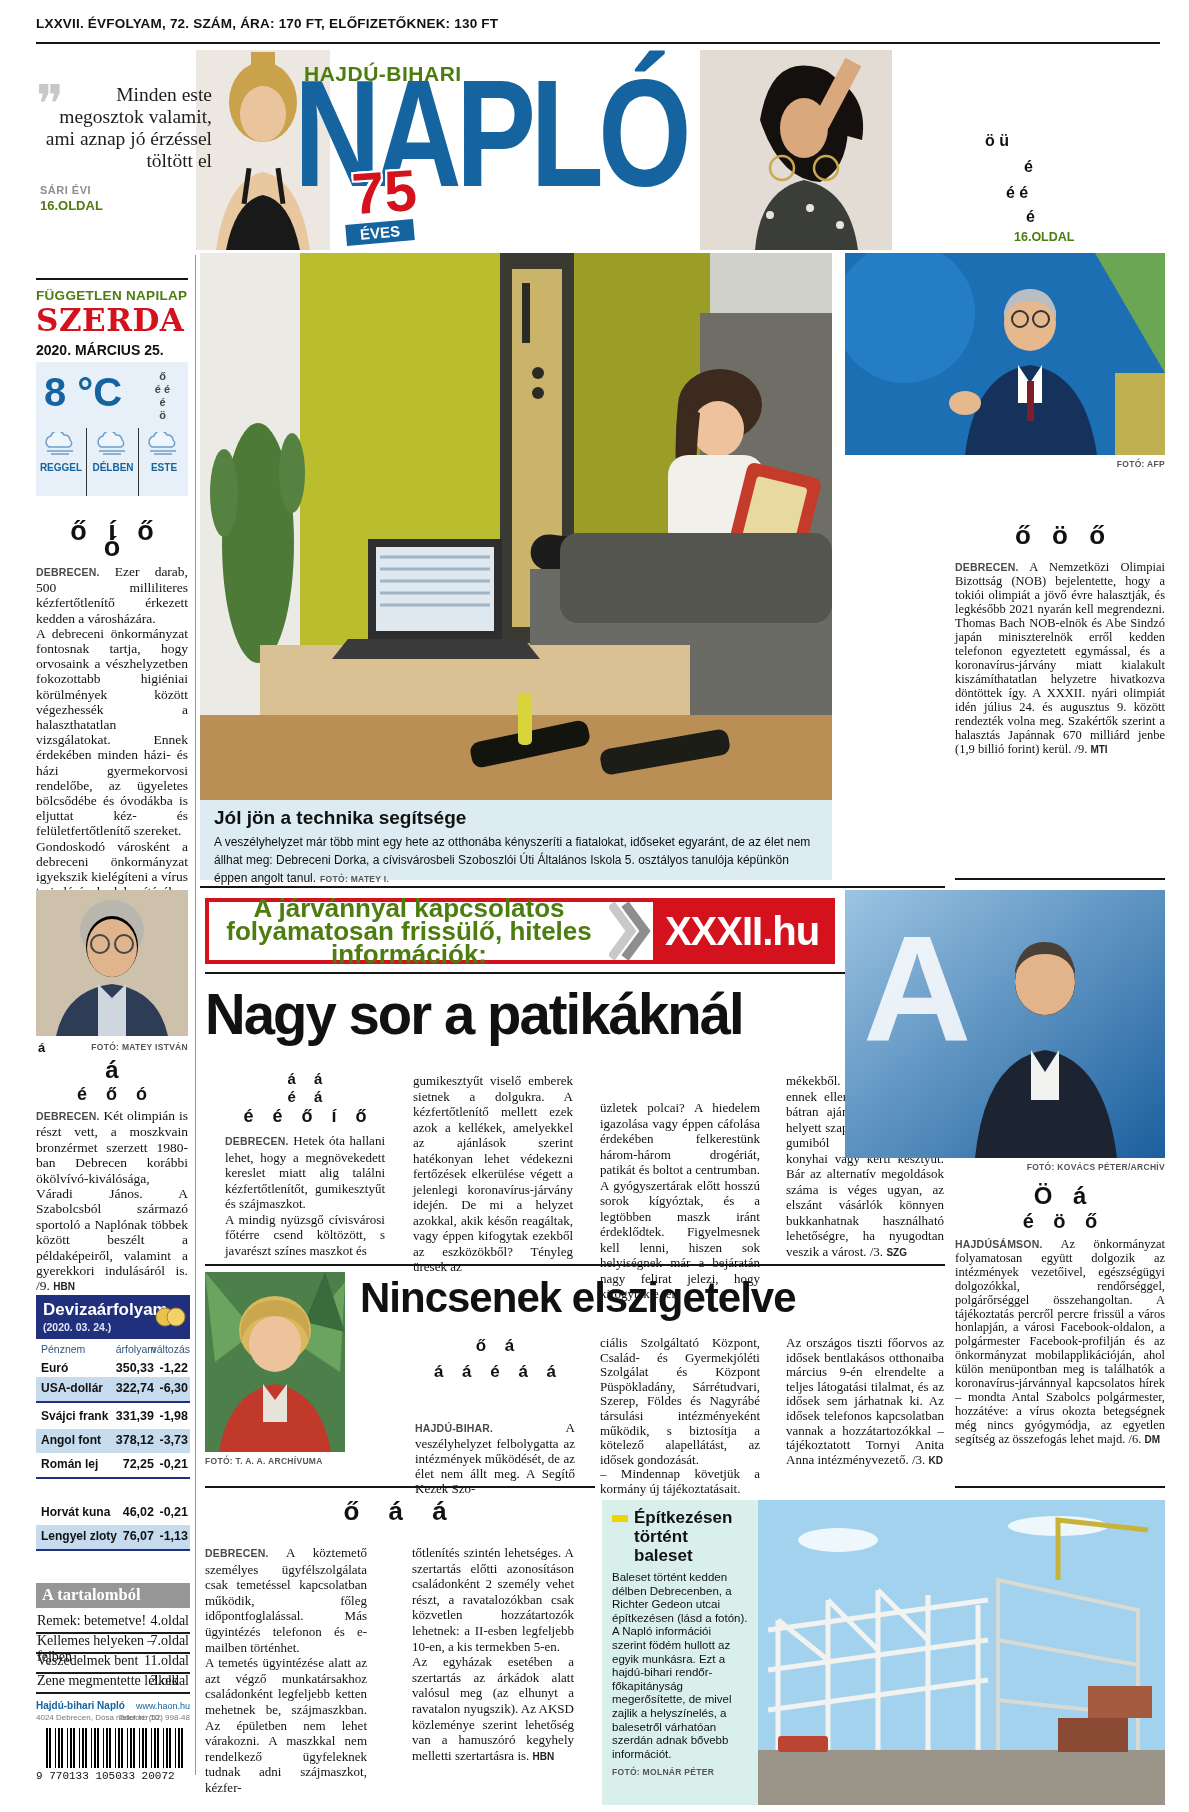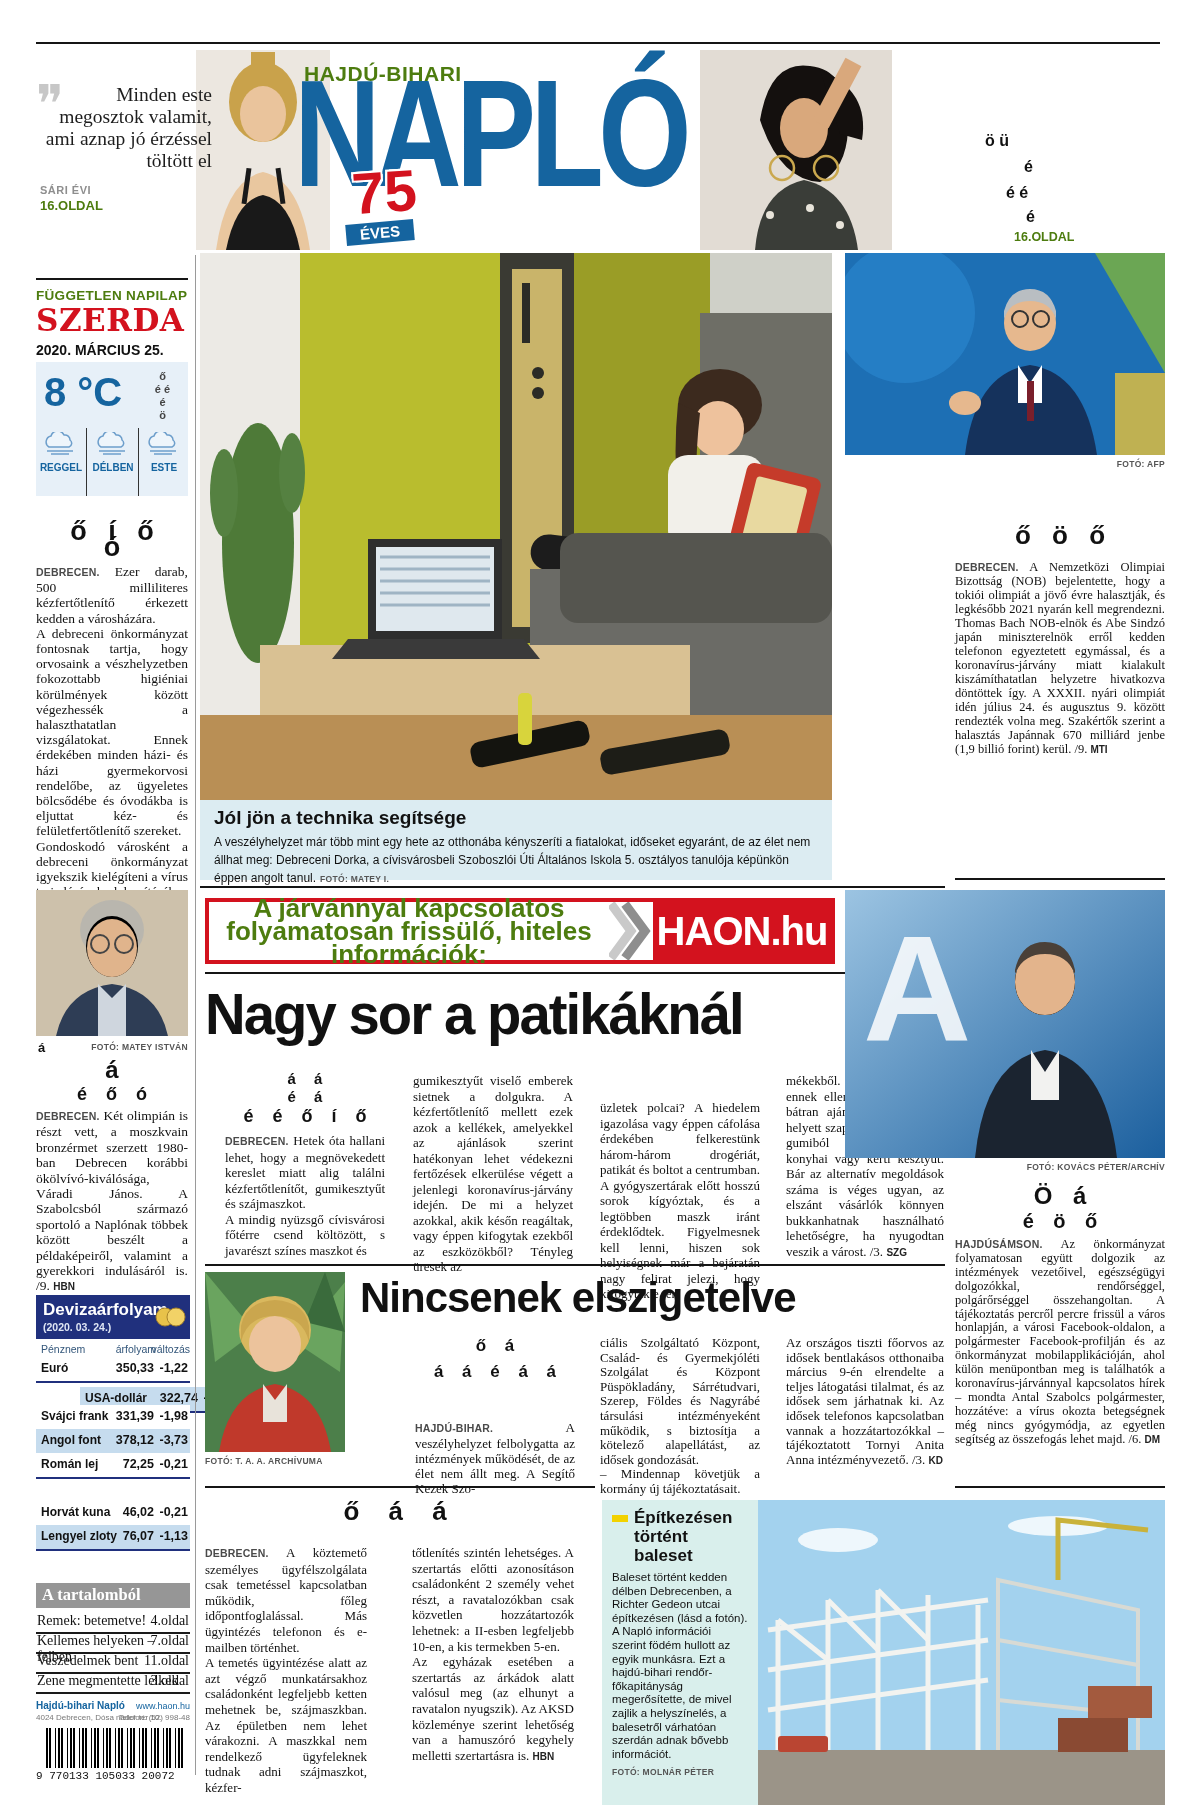--- a/index.html
+++ b/index.html
@@ -25,20 +25,21 @@
   .tocrow{position:absolute;left:0;width:154px;height:19px;border-bottom:2px solid #1a1a1a;font-size:14px;}
   .tocttl{position:absolute;left:1px;top:0;}
   .tocpg{position:absolute;right:1px;top:0;}
   svg{display:block;}
 </style>
 </head>
 <body>
 
 <div class="page">
 
+  <div class="abs san b" style="left:36px;top:16px;width:1124px;font-size:13.5px;letter-spacing:.2px;">LXXVII. ÉVFOLYAM, 72. SZÁM, ÁRA: 170 FT, ELŐFIZETŐKNEK: 130 FT</div>
   <div class="abs rule" style="left:36px;top:42px;width:1124px;height:2px;"></div>
 
   <div class="abs" style="left:196px;top:50px;z-index:1;">
     <svg width="134" height="200" viewBox="0 0 134 200">
       <rect width="134" height="200" fill="#ece7e0"></rect>
       <ellipse cx="67" cy="52" rx="34" ry="40" fill="#c9a24b"></ellipse>
       <rect x="55" y="2" width="24" height="40" fill="#c9a24b"></rect>
       <ellipse cx="67" cy="64" rx="23" ry="28" fill="#eac49c"></ellipse>
       <path d="M20 200 Q30 130 67 122 Q104 130 114 200 Z" fill="#e9c79f"></path>
       <path d="M30 200 Q40 150 67 145 Q94 150 104 200 Z" fill="#191919"></path>
@@ -156,21 +157,21 @@
     </div>
     <div class="abs san" style="left:5px;top:48px;font-size:10.5px;color:#33567a;">Pénznem</div>
     <div class="abs san" style="left:70px;top:48px;width:50px;text-align:right;font-size:10.5px;color:#33567a;">árfolyam</div>
     <div class="abs san" style="left:112px;top:48px;width:42px;text-align:right;font-size:10.5px;color:#33567a;">változás</div>
 
     <div class="dvrow" style="top:62px;background:#fff;">
         <span class="dvname">Euró</span>
         <span class="dvval" style="left:62px;width:56px;">350,33</span>
         <span class="dvval" style="left:116px;width:36px;">-1,22</span>
       </div>
-    <div class="dvrow" style="top:92px;background:#c6dcee;margin-left:44px;">
+    <div class="dvrow" style="top:82px;background:#c6dcee;">
         <span class="dvname">USA-dollár</span>
         <span class="dvval" style="left:62px;width:56px;">322,74</span>
         <span class="dvval" style="left:116px;width:36px;">-6,30</span>
       </div>
     <div class="dvrow" style="top:110px;background:#fff;">
         <span class="dvname">Svájci frank</span>
         <span class="dvval" style="left:62px;width:56px;">331,39</span>
         <span class="dvval" style="left:116px;width:36px;">-1,98</span>
       </div>
     <div class="dvrow" style="top:134px;background:#c6dcee;">
@@ -274,21 +275,21 @@
   </div>
 
   <div class="abs rule" style="left:200px;top:886px;width:745px;height:2px;"></div>
 
   <div class="abs" style="left:205px;top:898px;width:630px;height:66px;border:4px solid #d3121e;box-sizing:border-box;display:flex;align-items:stretch;background:#fff;">
     <div class="san b red" style="flex:0 0 372px;display:flex;align-items:center;justify-content:center;text-align:center;font-size:26px;line-height:23px;padding:0 14px;">A járvánnyal kapcsolatos folyamatosan frissülő, hiteles információk:</div>
     <svg width="44" height="58" viewBox="0 0 44 58" style="flex:0 0 44px;">
       <path d="M2 2 L22 29 L2 56" fill="none" stroke="#c9c9c9" stroke-width="9"></path>
       <path d="M16 2 L36 29 L16 56" fill="none" stroke="#8e8e8e" stroke-width="9"></path>
     </svg>
-    <div class="san b" style="flex:1;background:#d3121e;color:#fff;display:flex;align-items:center;justify-content:center;font-size:40px;letter-spacing:-1px;">HAON.hu</div>
+    <div class="san b" style="flex:1;background:#d3121e;color:#fff;display:flex;align-items:center;justify-content:center;font-size:40px;letter-spacing:-1px;">XXXII.hu</div>
   </div>
 
   <div class="abs rule" style="left:205px;top:972px;width:740px;height:1.5px;"></div>
 
   <div class="abs san" style="left:205px;top:980px;width:740px;font-size:58px;font-weight:900;letter-spacing:-2px;transform:scaleX(.97);transform-origin:left top;">Nagy sor a patikáknál</div>
   <div class="abs gh" style="left:225px;top:1070px;width:160px;font-size:15px;">á á</div>
   <div class="abs gh" style="left:225px;top:1088px;width:160px;font-size:15px;">é á</div>
   <div class="abs gh" style="left:225px;top:1106px;width:160px;font-size:18px;">é é ő í ő</div>
   <p class="abs body" style="left:225px;top:1133px;width:160px;">
     <b class="tag">DEBRECEN.</b>

